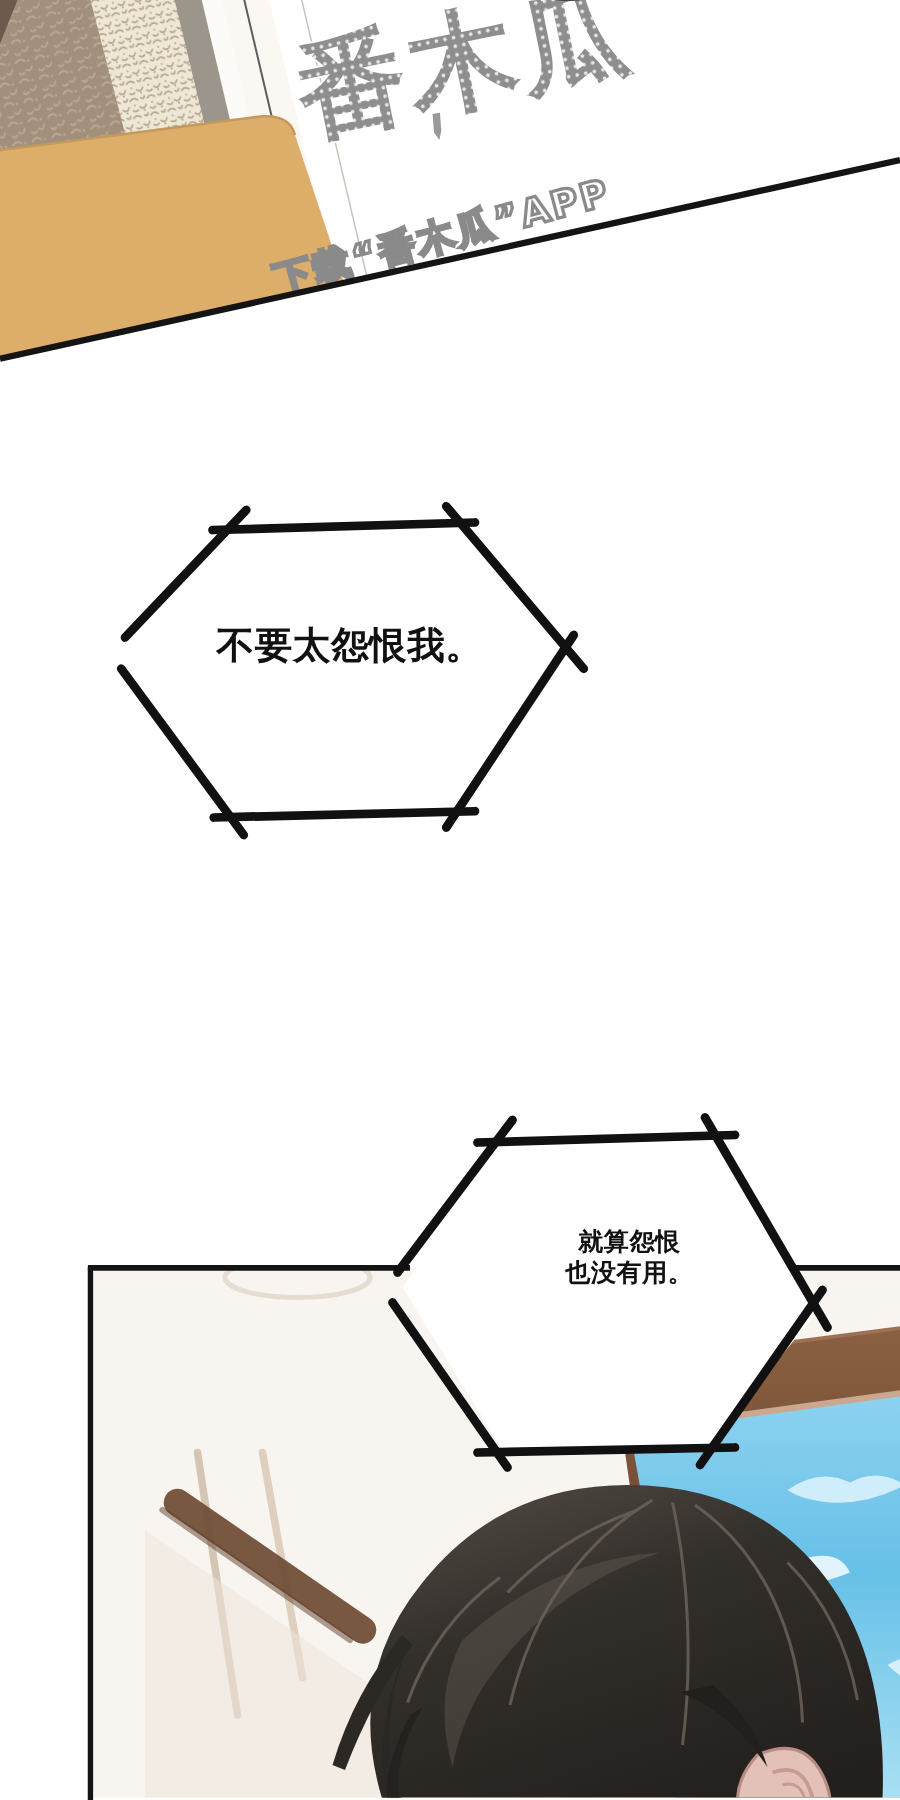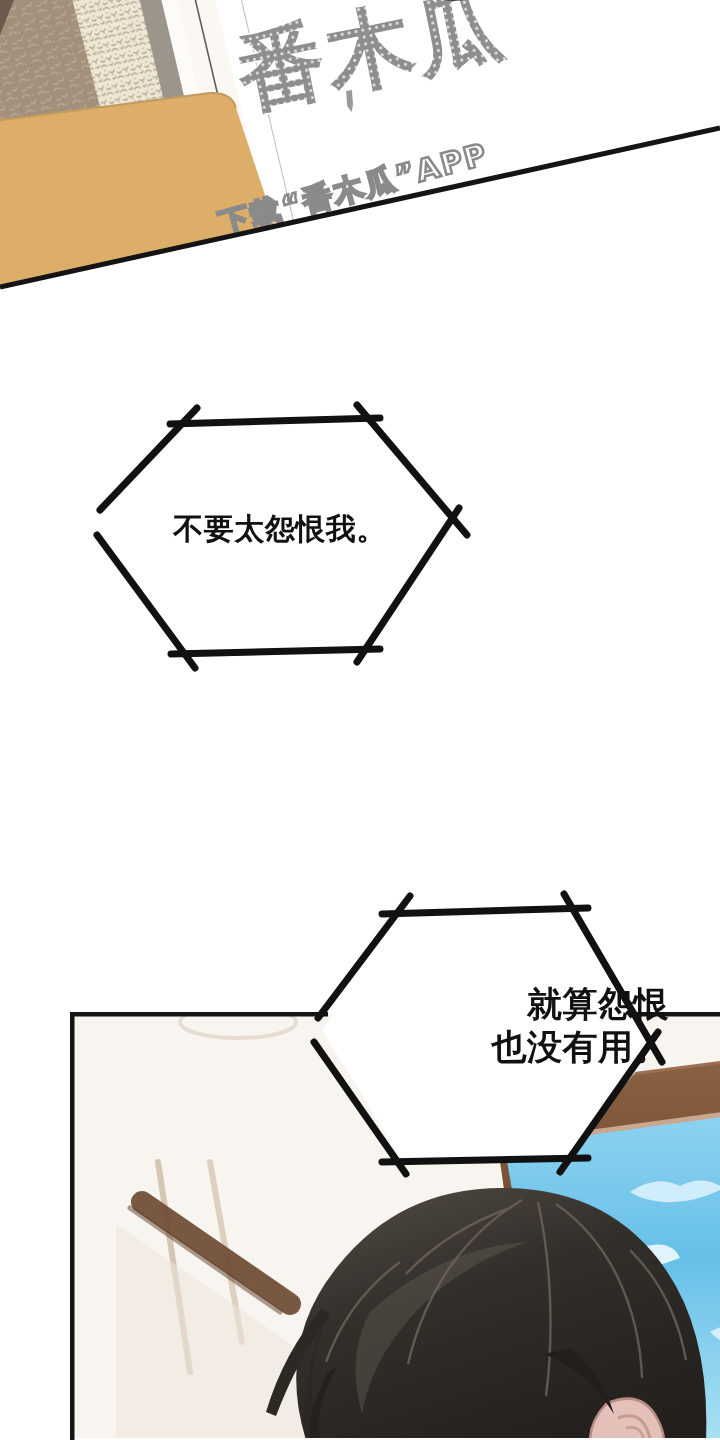--- a/index.html
+++ b/index.html
@@ -53,28 +53,26 @@
     line-height: 1.24;
     letter-spacing: 0.5px;
     white-space: pre-line;
     user-select: none;
   }
 
   #bubble-1 { left: 95px; top: 400px; width: 370px; height: 270px; }
   #bubble-1 .bubble-text {
     left: 0; top: 98px; width: 370px;
     font-size: 30px;
-    margin-top: 12px;
   }
 
   #bubble-2 { left: 310px; top: 890px; width: 355px; height: 285px; }
   #bubble-2 .bubble-text {
-    left: 4px; top: 92px; width: 355px;
-    font-size: 35px;
-    text-align: right;
+    left: 16px; top: 92px; width: 355px;
+    font-size: 20px;
   }
 
   
   #bottom-panel {
     position: absolute;
     left: 70px;
     top: 1012px;
     width: 700px;
     height: 428px;
     overflow: hidden;

